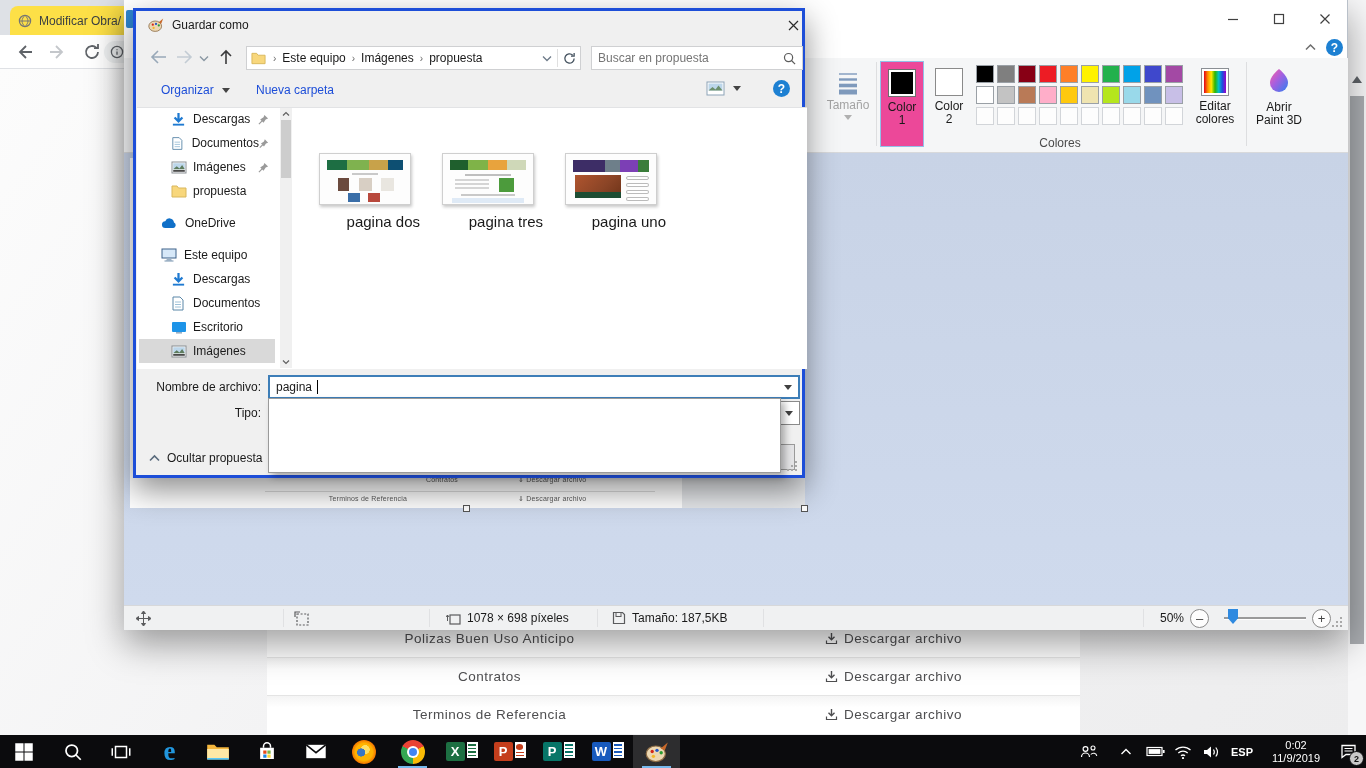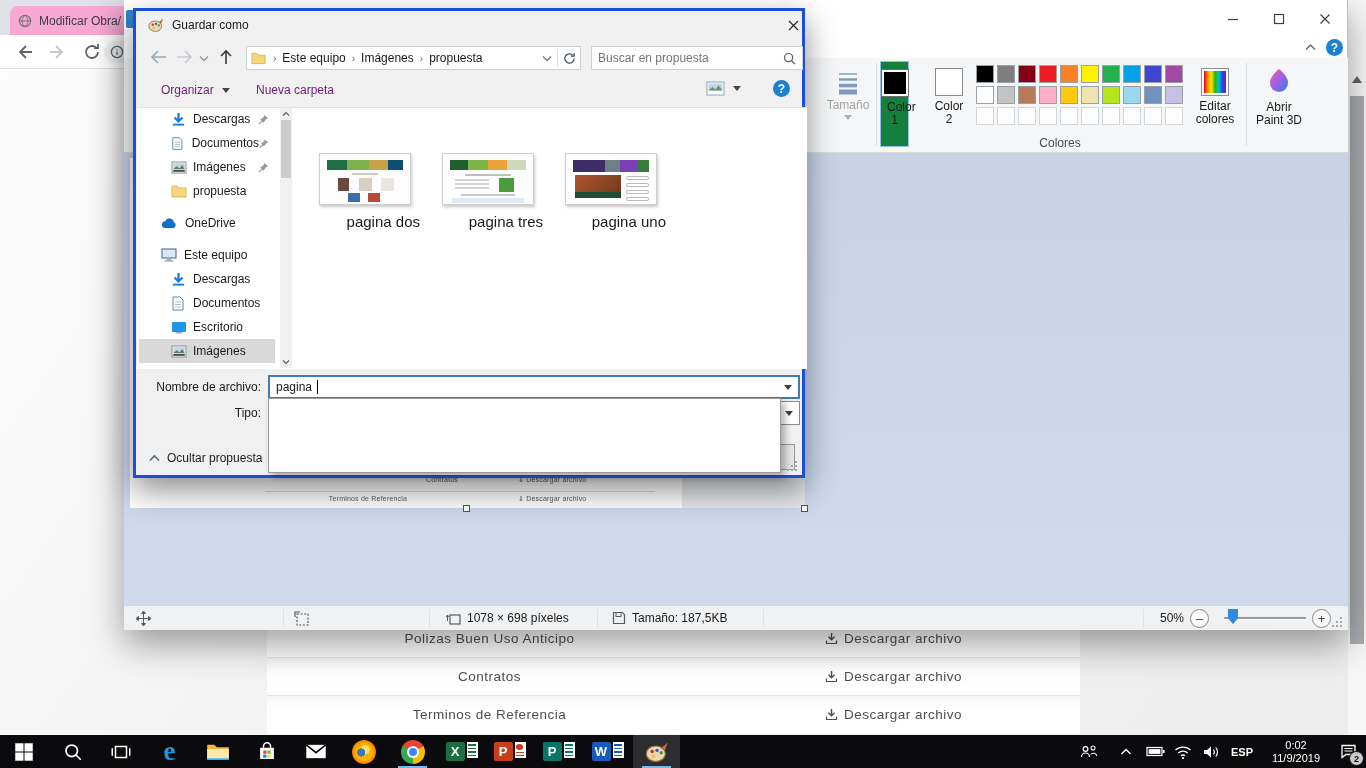--- a/index.html
+++ b/index.html
@@ -3,21 +3,21 @@
 <meta charset="utf-8">
 <style>
   *{box-sizing:border-box;margin:0;padding:0}
   html,body{width:1366px;height:768px;overflow:hidden}
   body{font-family:"Liberation Sans",sans-serif}
   .abs{position:absolute}
   .screen{position:relative;width:1366px;height:768px;overflow:hidden;background:#e9e9e9;font-size:12px;color:#1a1a1a}
   svg{display:block}
   
   .c-tabstrip{left:0;top:0;width:1366px;height:35px;background:#dee1e6}
-  .c-tab{left:10px;top:6px;width:160px;height:29px;background:#f9a8d4;border-radius:8px 8px 0 0;display:flex;align-items:center;padding:0 8px;overflow:hidden}
+  .c-tab{left:10px;top:6px;width:160px;height:29px;background:#fde047;border-radius:8px 8px 0 0;display:flex;align-items:center;padding:0 8px;overflow:hidden}
   .c-tab span{font-size:12px;color:#3c4043;margin-left:7px;white-space:nowrap}
   .c-toolbar{left:0;top:35px;width:1366px;height:34px;background:#fff;border-bottom:1px solid #dfe1e5}
   .c-page{left:0;top:69px;width:1366px;height:666px;background:linear-gradient(125deg,#fcfcfc 0%,#f3f3f4 40%,#ededee 100%)}
   .c-table{left:267px;top:620px;width:813px;background:#fff}
   .c-row{position:relative;height:38px;border-bottom:1px solid #e4e4e4;background:linear-gradient(#f4f4f4,#ffffff 30%)}
   .c-row:last-child{border-bottom:none}
   .c-row .nm{position:absolute;left:0;top:11px;width:445px;text-align:center;font-size:13.5px;color:#4e4e50;letter-spacing:.5px}
   .c-row .act{position:absolute;left:558px;top:11px;display:flex;align-items:center;gap:6px;font-size:13.5px;color:#4e4e50;letter-spacing:.5px}
   .c-scroll{left:1348px;top:0;width:18px;height:735px;background:#f7f7f8}
   .c-thumb{left:1350px;top:96px;width:14px;height:548px;background:#a9acb0}
@@ -46,21 +46,21 @@
     radial-gradient(circle 1.4px at 9px 10px,#a9a9a9 99%,transparent),
     radial-gradient(circle 1.4px at 5px 10px,#a9a9a9 99%,transparent),
     radial-gradient(circle 1.4px at 1px 10px,#a9a9a9 99%,transparent)}
   
   .dialog{left:133px;top:8px;width:672px;height:470px;background:#f0f0f0;border:3px solid #1d4ed8;box-shadow:0 12px 30px rgba(0,0,0,.45)}
   .dlg-title{left:0;top:0;width:100%;height:28px;display:flex;align-items:center;padding-left:12px}
   .dlg-title span{margin-left:8px;font-size:12px}
   .navbox{background:#fff;border:1px solid #cfd0d2;display:flex;align-items:center}
   .crumb{display:flex;align-items:center;gap:6px;font-size:12px;white-space:nowrap}
   .crumb .sep{color:#6a6a6a;font-size:10px}
-  .cmd{font-size:12px;color:#701a75;display:flex;align-items:center;gap:8px}
+  .cmd{font-size:12px;color:#1d4ed8;display:flex;align-items:center;gap:8px}
   .side-item{position:absolute;left:3px;width:136px;height:24px;display:flex;align-items:center;font-size:12px}
   .side-item.sel{background:#d9d9d9}
   .pane-scroll{background:#f0f0f0}
   .thumbwin{position:absolute;width:92px;height:52px;background:#fdfdfd;border:1px solid #cfcfcf;box-shadow:1px 2px 3px rgba(0,0,0,.22)}
   .flabel{position:absolute;width:110px;text-align:right;font-size:15px}
   .combo{position:absolute;background:#fff}
   .chev{width:0;height:0;border-left:4px solid transparent;border-right:4px solid transparent;border-top:5px solid #555}
   .caret{position:absolute;width:1px;height:14px;background:#000}
   .dropdown{left:132px;top:387px;width:513px;height:75px;background:#fff;border:1px solid #9a9a9a;box-shadow:4px 4px 7px rgba(0,0,0,.3)}
   
@@ -177,21 +177,21 @@
         <svg width="26" height="26" viewBox="0 0 26 26" style="margin:8px auto 2px">
           <path d="M4 5h18" stroke="#7f9abc" stroke-width="1.4"></path>
             <path d="M4 10.5h18" stroke="#7f9abc" stroke-width="2.4"></path>
             <path d="M4 16.5h18" stroke="#7f9abc" stroke-width="3.6"></path>
             <path d="M4 23h18" stroke="#7f9abc" stroke-width="5"></path>
         </svg>
         <div class="rb-lbl" style="color:#a3a3a3">Tamaño</div>
         <div class="chev" style="margin:3px auto 0;border-top-color:#b0b0b0"></div>
       </div>
       <div class="abs rb-sep" style="left:752px"></div>
-      <div class="abs rb-btn" style="left:756px;width:29px;background:#15803d;border:1px solid #92c0e8">
+      <div class="abs rb-btn" style="left:756px;width:44px;background:#ec4899;border:1px solid #92c0e8">
         <div style="width:28px;height:28px;background:#000;border:1px solid #6e6e6e;outline:2px solid #fff;outline-offset:-3px;margin:7px auto 2px"></div>
         <div class="rb-lbl" style="padding:0 6px">Color 1</div>
       </div>
       <div class="abs rb-btn" style="left:804px;width:42px">
         <div style="width:28px;height:28px;background:#fff;border:1px solid #8a8a8a;margin:7px auto 2px"></div>
         <div class="rb-lbl" style="padding:0 6px">Color 2</div>
       </div>
       <div class="abs swatchgrid" style="left:852px;top:7px">
           <div class="swatch" style="background: rgb(0, 0, 0);"></div>
           <div class="swatch" style="background: rgb(127, 127, 127);"></div>

